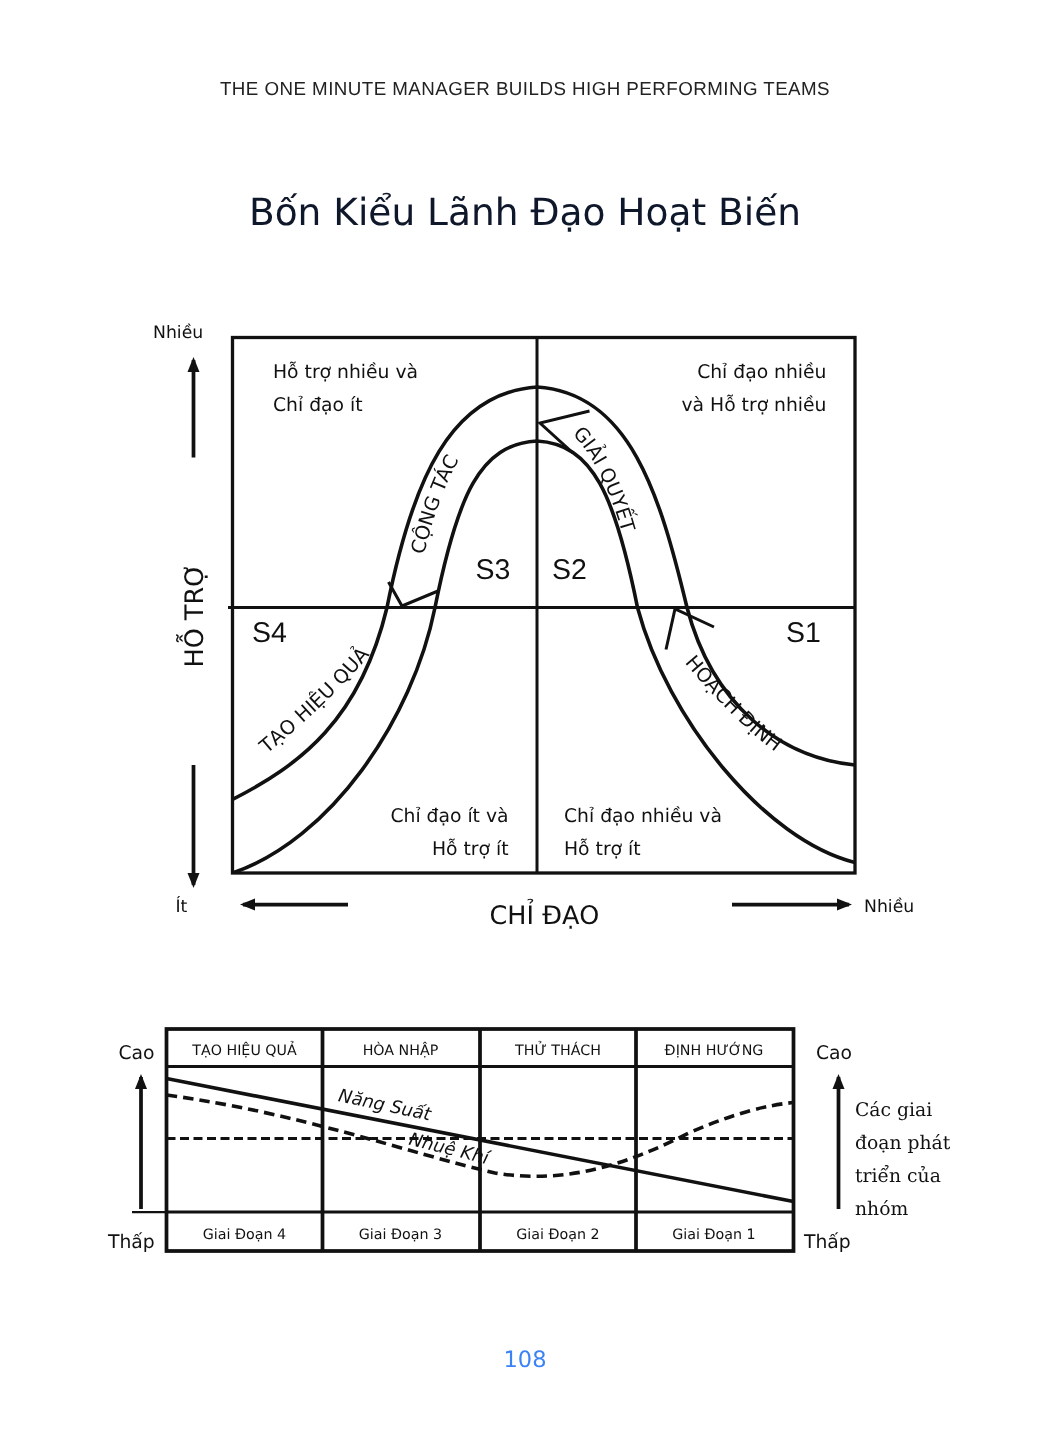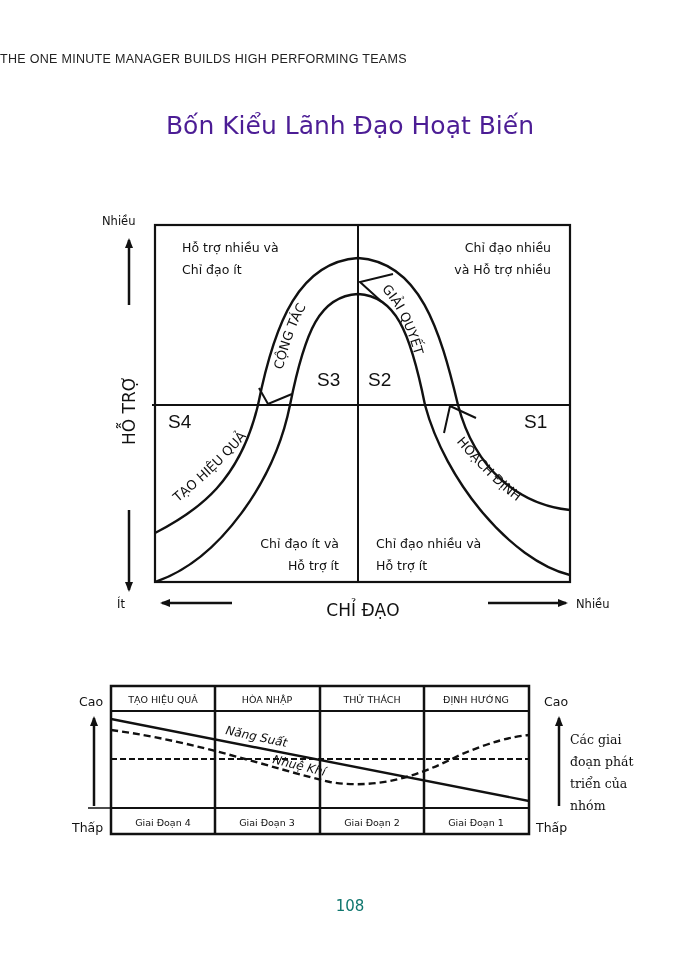--- a/index.html
+++ b/index.html
@@ -1,21 +1,21 @@
 <!DOCTYPE html>
 <html><head>
 <meta charset="utf-8">
 <style>
   html, body { margin:0; padding:0; background:#ffffff; }
   body { width:700px; height:960px; position:relative; overflow:hidden; font-family:"DejaVu Sans", sans-serif; color:#111; }
-  .running-head { position:absolute; left:0; width:700px; top:52px; text-align:left; font-family:"Liberation Sans", sans-serif; font-size:12.5px; letter-spacing:0.3px; color:#222; }
-  .title { position:absolute; left:0; width:700px; top:108px; text-align:center; font-family:"DejaVu Sans", sans-serif; font-size:25px; line-height:35px; color:#4c1d95; }
+  .running-head { position:absolute; left:0; width:700px; top:52px; text-align:center; font-family:"Liberation Sans", sans-serif; font-size:12.5px; letter-spacing:0.3px; color:#222; }
+  .title { position:absolute; left:0; width:700px; top:124px; text-align:center; font-family:"DejaVu Sans", sans-serif; font-size:25px; line-height:35px; color:#0f172a; }
   .title div { display:block; }
   svg { position:absolute; left:0; top:0; }
-  .page-number { position:absolute; left:0; width:700px; top:897px; text-align:center; font-family:"DejaVu Sans", sans-serif; font-size:15px; color:#0f766e; }
+  .page-number { position:absolute; left:0; width:700px; top:897px; text-align:center; font-family:"DejaVu Sans", sans-serif; font-size:15px; color:#3b82f6; }
 </style>
 </head>
 <body>
 
 <div class="running-head">THE ONE MINUTE MANAGER BUILDS HIGH PERFORMING TEAMS</div>
 
 <div class="title">
   <div>Bốn Kiểu Lãnh Đạo Hoạt Biến</div>
 </div>
 

